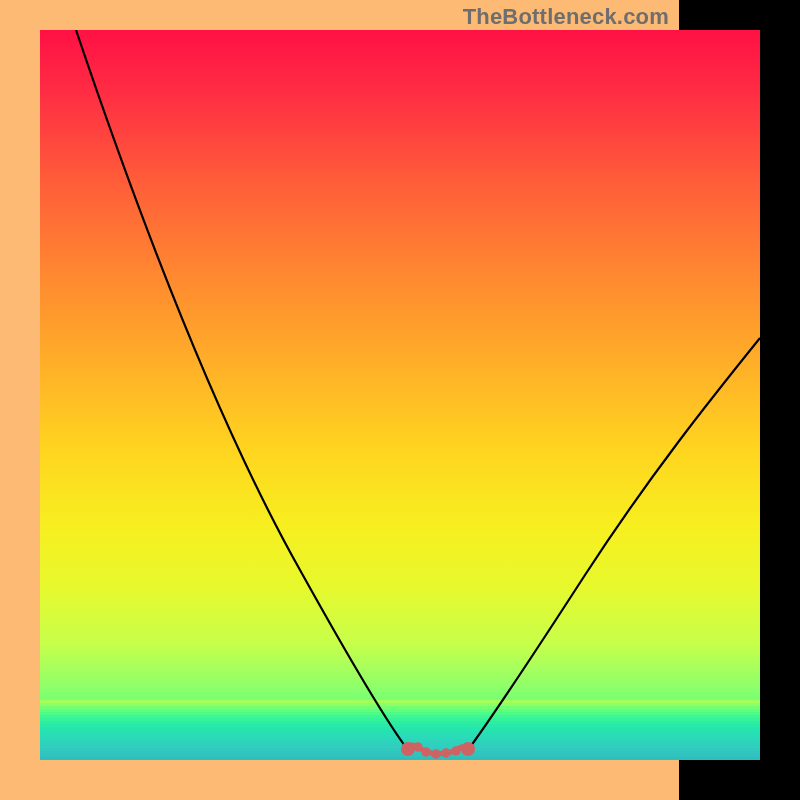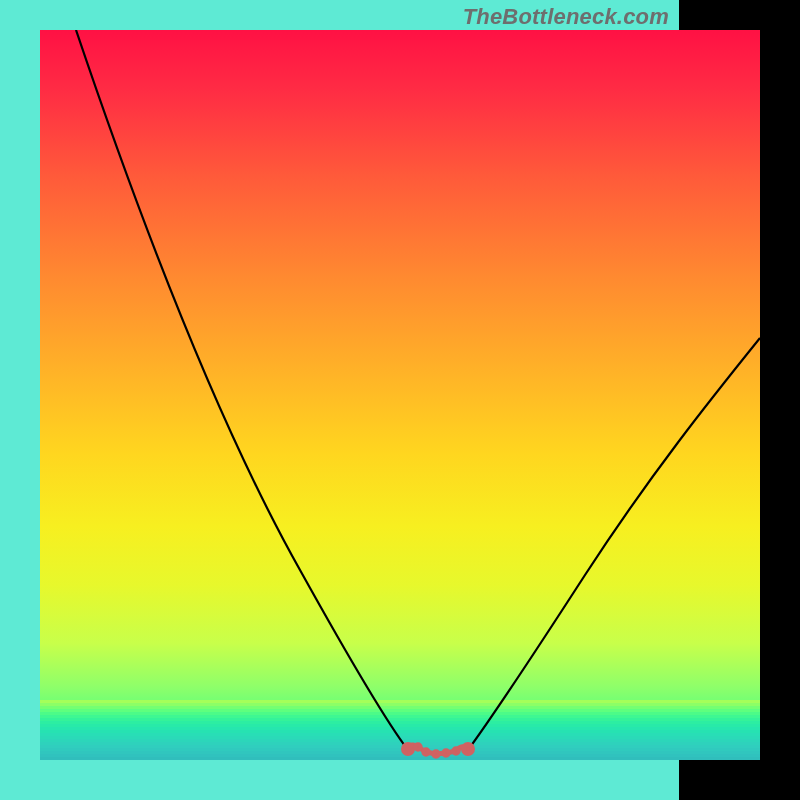--- a/index.html
+++ b/index.html
@@ -1,22 +1,21 @@
 <!DOCTYPE html>
 <html><head>
 <meta charset="utf-8">
 <style>
   * { margin: 0; padding: 0; box-sizing: border-box; }
   html, body { width: 800px; height: 800px; overflow: hidden; background: #000; }
   .container {
     width: 679px;
     height: 800px;
     position: relative;
-    background: #5eead4;
-    font-style: italic;
+    background: #fdba74;
   }
   .watermark {
     position: absolute;
     top: 4px;
     right: 10px;
     font-family: Arial, Helvetica, sans-serif;
     font-size: 22px;
     font-weight: 600;
     color: #6e6e6e;
     letter-spacing: 0.2px;

